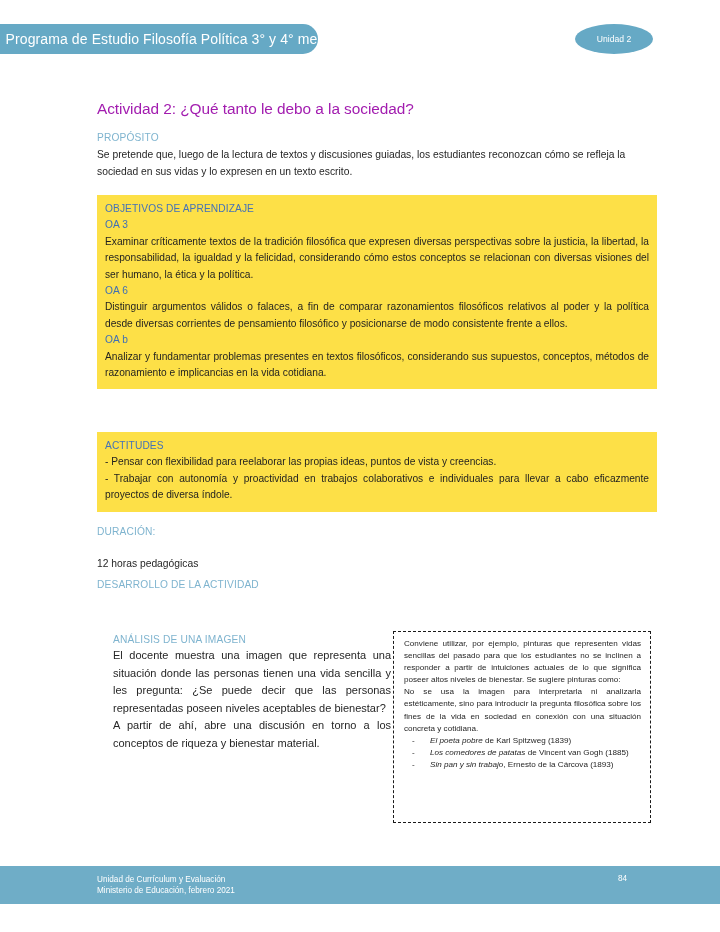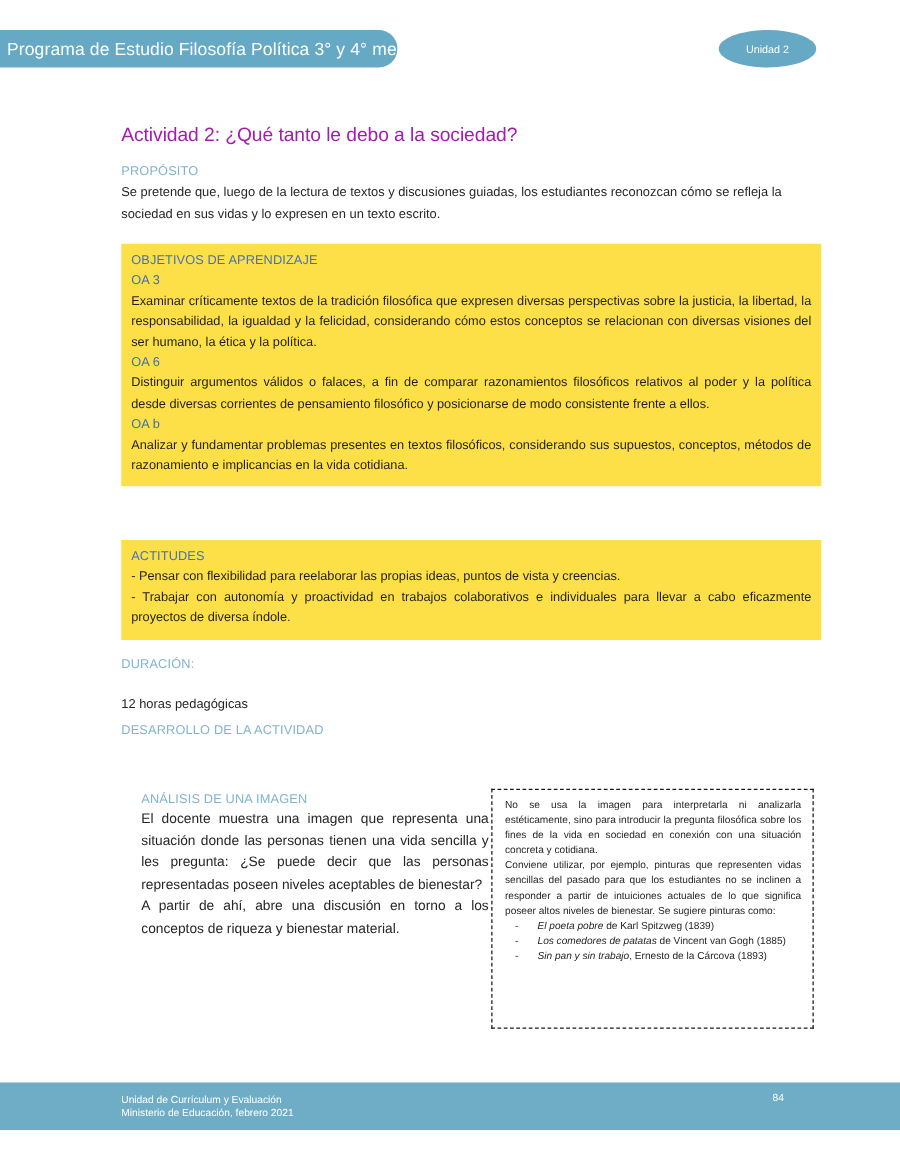--- a/index.html
+++ b/index.html
@@ -262,22 +262,22 @@
 
   <div class="section-label desarrollo-label">DESARROLLO DE LA ACTIVIDAD</div>
 
   <div class="analysis-col">
     <div class="section-label analysis-heading">ANÁLISIS DE UNA IMAGEN</div>
     <p>El docente muestra una imagen que representa una situación donde las personas tienen una vida sencilla y les pregunta: ¿Se puede decir que las personas representadas poseen niveles aceptables de bienestar?</p>
     <p>A partir de ahí, abre una discusión en torno a los conceptos de riqueza y bienestar material.</p>
   </div>
 
   <div class="dashed-box">
+    <p>Conviene utilizar, por ejemplo, pinturas que representen vidas sencillas del pasado para que los estudiantes no se inclinen a responder a partir de intuiciones actuales de lo que significa poseer altos niveles de bienestar. Se sugiere pinturas como:</p>
     <p>No se usa la imagen para interpretarla ni analizarla estéticamente, sino para introducir la pregunta filosófica sobre los fines de la vida en sociedad en conexión con una situación concreta y cotidiana.</p>
-    <p>Conviene utilizar, por ejemplo, pinturas que representen vidas sencillas del pasado para que los estudiantes no se inclinen a responder a partir de intuiciones actuales de lo que significa poseer altos niveles de bienestar. Se sugiere pinturas como:</p>
     <ul class="painting-list">
       <li>
         <span class="dash">-</span><i>El poeta pobre</i><span> de Karl Spitzweg (1839)</span>
       </li>
       <li>
         <span class="dash">-</span><i>Los comedores de patatas</i><span> de Vincent van Gogh (1885)</span>
       </li>
       <li>
         <span class="dash">-</span><i>Sin pan y sin trabajo</i><span>, Ernesto de la Cárcova (1893)</span>
       </li>

